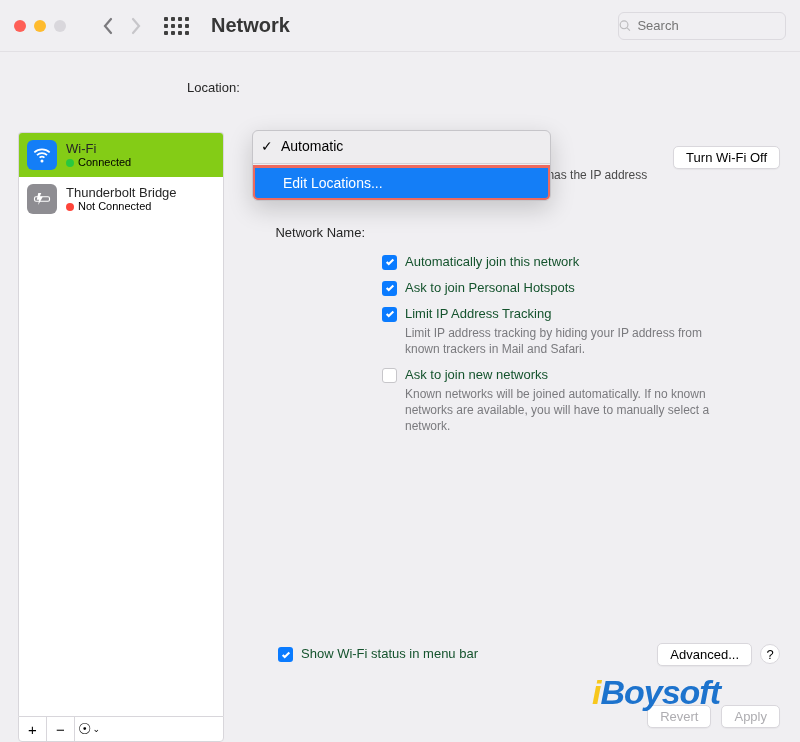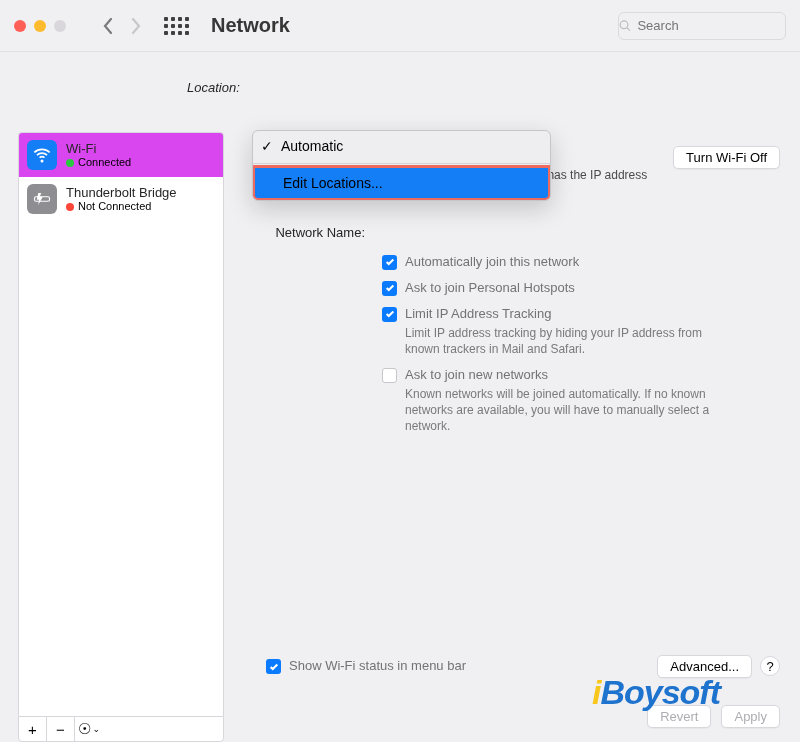--- a/index.html
+++ b/index.html
@@ -19,28 +19,28 @@
 .title { font-size: 20px; font-weight: 600; color: #363636; margin-left: 8px; }
 .spacer { flex: 1; }
 .search-box { display: flex; align-items: center; width: 168px; height: 28px; border: 1px solid #dcdadf; border-radius: 6px; padding: 0 0; background: #f0eff2; gap: 6px; }
 .search-box svg { width: 14px; height: 14px; opacity: 0.5; }
 .search-box input { border: none; background: transparent; outline: none; font-size: 13px; width: 100%; color: #888; }
 
 
 .main { display: flex; height: calc(100% - 52px); position: relative; }
 
 
-.location-row { position: absolute; top: 28px; left: 187px; width: 400px; display: flex; align-items: center; gap: 6px; font-style: italic; }
+.location-row { position: absolute; top: 28px; left: 187px; width: 400px; display: flex; align-items: center; gap: 6px; }
 .location-label { font-size: 13px; color: #262626; }
 
 
 .sidebar-wrap { width: 224px; padding: 80px 0 0 18px; display: flex; flex-direction: column; }
 .sidebar { flex: 1; background: #fff; border: 1px solid #d8d6db; border-bottom: none; border-radius: 4px 4px 0 0; overflow: hidden; }
 .sb-item { display: flex; align-items: center; padding: 7px 8px; gap: 9px; }
-.sb-item.active { background: #d946ef; }
+.sb-item.active { background: #84cc16; }
 .sb-icon { width: 30px; height: 30px; border-radius: 6px; display: flex; align-items: center; justify-content: center; }
 .sb-icon.wifi { background: #147ef7; }
 .sb-icon.tb { background: #8e8d92; }
 .sb-icon svg { width: 18px; height: 18px; fill: #fff; }
 .sb-text { display: flex; flex-direction: column; line-height: 1.2; }
 .sb-name { font-size: 13px; color: #262626; }
 .sb-status { font-size: 11px; display: flex; align-items: center; gap: 4px; }
 .sb-dot { width: 8px; height: 8px; border-radius: 50%; }
 .sb-dot.green { background: #29c83f; }
 .sb-dot.red2 { background: #fe453a; }
@@ -60,37 +60,37 @@
 .select { display: flex; align-items: center; justify-content: space-between; background: #fff; border: 1px solid #d9d7dc; border-radius: 5px; padding: 3px 2px 3px 10px; font-size: 13px; width: 340px; }
 .select-arrow { width: 17px; height: 17px; background: #0a7bff; border-radius: 4px; display: flex; flex-direction: column; align-items: center; justify-content: center; gap: 1px; }
 .select-arrow::before, .select-arrow::after { content:''; width:0; height:0; border-left: 3px solid transparent; border-right: 3px solid transparent; }
 .select-arrow::before { border-bottom: 4px solid #fff; }
 .select-arrow::after { border-top: 4px solid #fff; }
 .checkbox-row { display: flex; align-items: flex-start; gap: 8px; margin-bottom: 10px; margin-left: 128px; }
 .cb { width: 15px; height: 15px; border-radius: 3px; flex-shrink: 0; margin-top: 1px; display: flex; align-items: center; justify-content: center; }
 .cb.checked { background: #0a7bff; }
 .cb.unchecked { background: #fff; border: 1px solid #c7c6ca; }
 .cb svg { width: 10px; height: 10px; stroke: #fff; stroke-width: 2.5; fill: none; }
-.cb-label { font-size: 13px; color: #737373; }
+.cb-label { font-size: 13px; color: #14532d; }
 .cb-desc { font-size: 12px; color: #7a7a7e; margin-top: 4px; line-height: 1.35; max-width: 320px; }
 
 
 .bottom-bar { position: absolute; bottom: 64px; left: 262px; right: 20px; display: flex; align-items: center; }
-.bottom-bar .checkbox-row { margin: 4px; }
+.bottom-bar .checkbox-row { margin: 16px; }
 .bottom-right { margin-left: auto; display: flex; align-items: center; gap: 8px; }
 .help-btn { width: 20px; height: 20px; border-radius: 50%; background: #fff; border: 1px solid #d9d7dc; display: flex; align-items: center; justify-content: center; font-size: 13px; }
 
 .action-bar { position: absolute; bottom: 14px; right: 20px; display: flex; gap: 10px; }
 .btn.dim { color: #aeadb1; }
 
 
 .dropdown { position: absolute; top: 78px; left: 252px; width: 299px; background: #eeedef; border: 1px solid #c6c5c9; border-radius: 6px; box-shadow: 0 8px 24px rgba(0,0,0,0.18); overflow: hidden; z-index: 10; }
 .dd-item { padding: 7px 14px 7px 28px; font-size: 14px; position: relative; }
 .dd-item.checked::before { content:'✓'; position: absolute; left: 8px; }
-.dd-item.highlight { background: #147ef7; color: #000000; border: 3px solid #ed6a5e; margin: -1px; border-radius: 0 0 6px 6px; }
+.dd-item.highlight { background: #147ef7; color: #ffffff; border: 3px solid #ed6a5e; margin: -1px; border-radius: 0 0 6px 6px; }
 .dd-sep { height: 1px; background: #d2d1d5; margin: 2px 0; }
 
 
 .watermark { position: absolute; bottom: 30px; right: 80px; font-size: 34px; font-weight: 800; font-style: italic; color: #0062c8; letter-spacing: -1px; pointer-events: none; opacity: 0.88; }
 .watermark .dot-i { color: #f9c200; }
 </style>
 </head>
 <body>
 
 <div class="toolbar">

